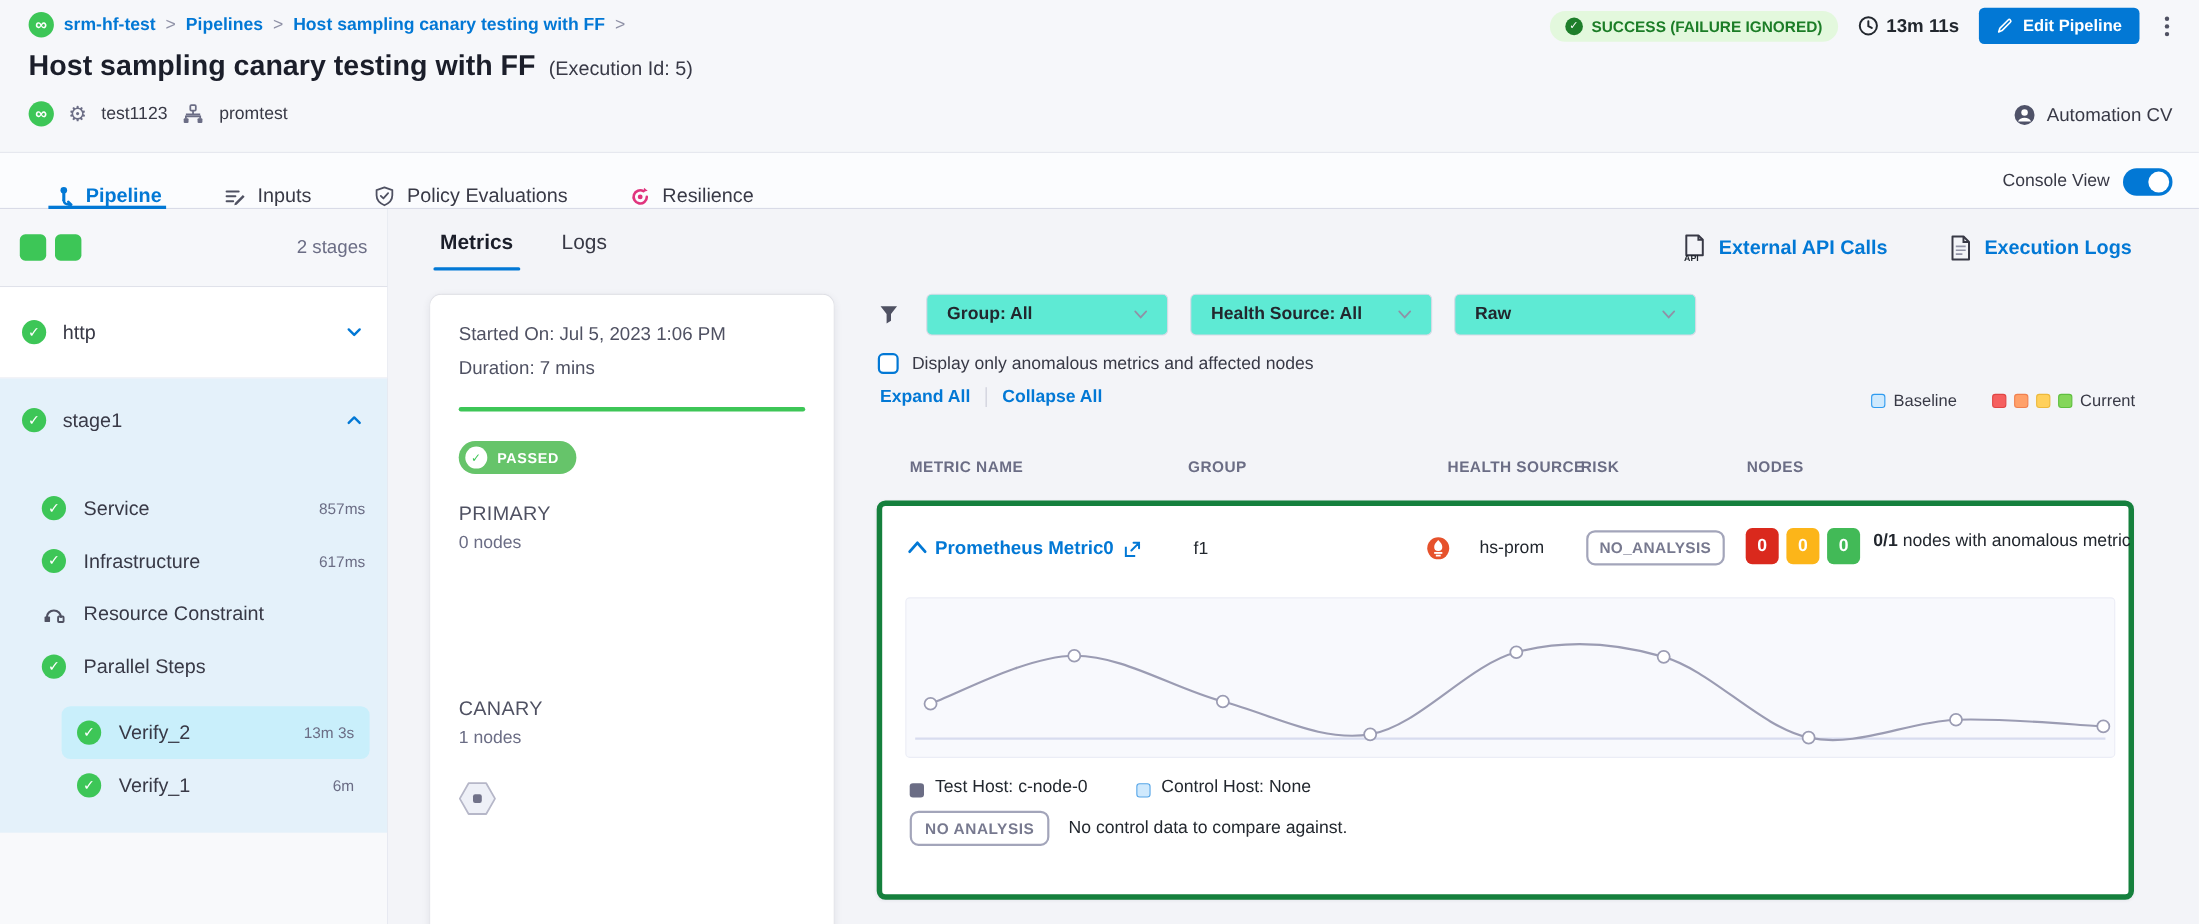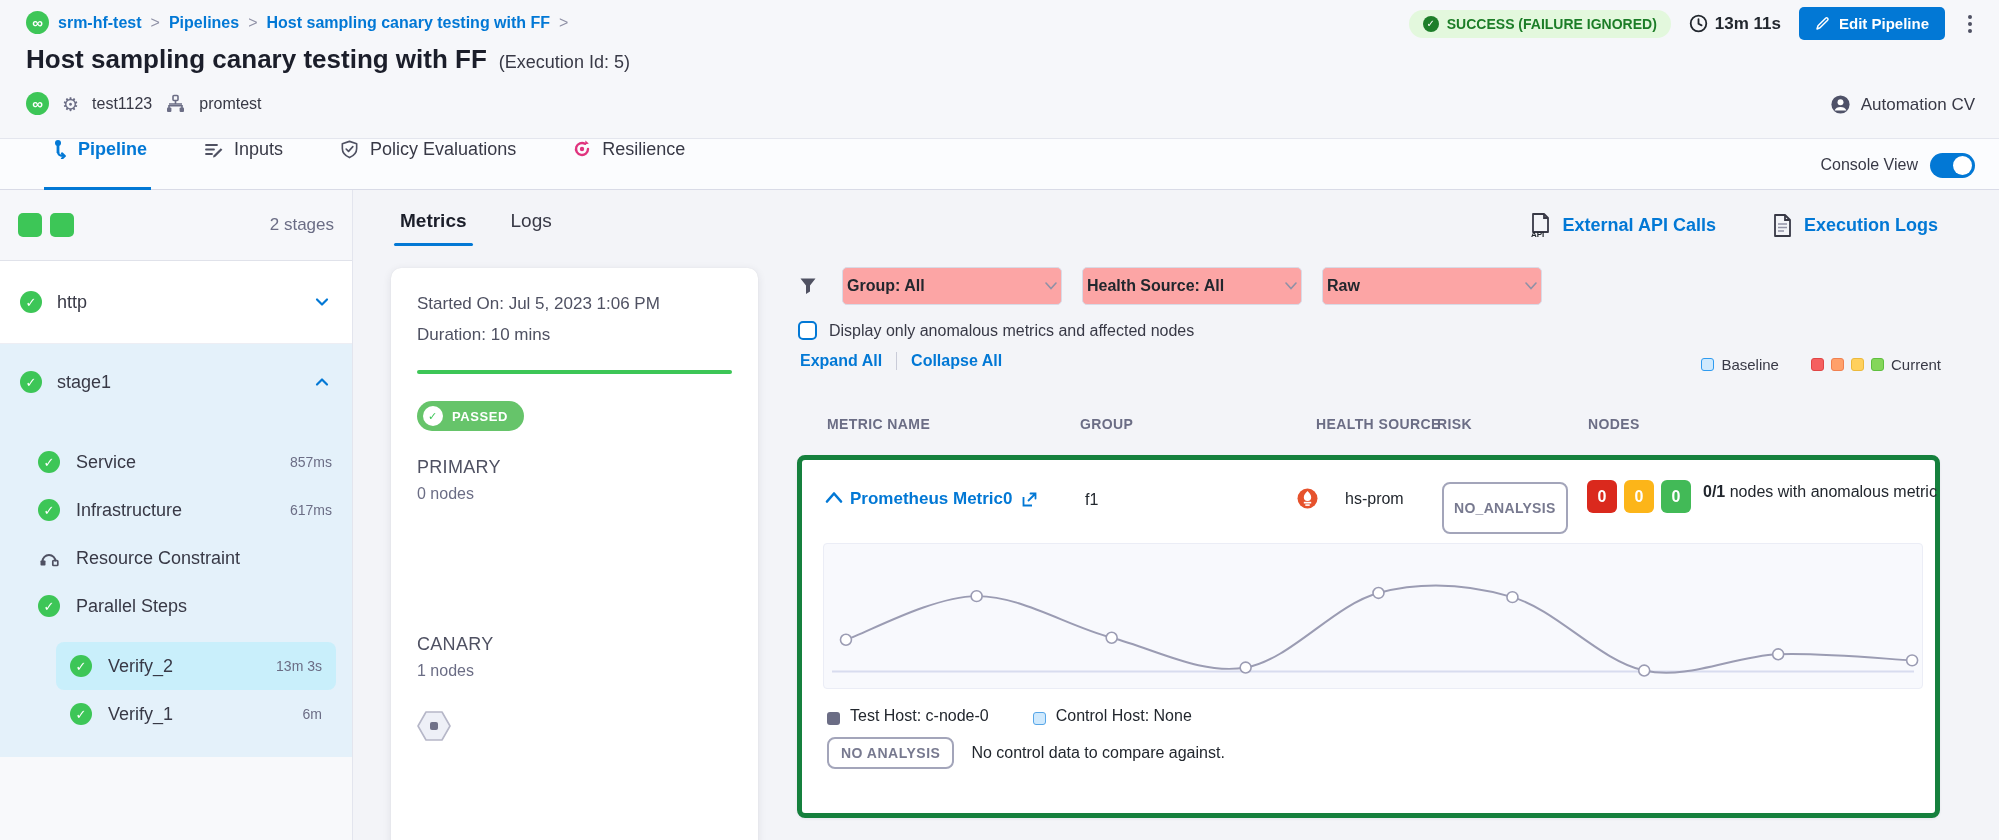--- a/index.html
+++ b/index.html
@@ -31,21 +31,21 @@
   .title-row { position:absolute; left:26px; top:44px; display:flex; align-items:baseline; gap:12px; }
   .title-row h1 { font-size:26px; font-weight:bold; color:#1b1e2a; }
   .exec-id { font-size:18px; color:#383946; }
   .meta-row { position:absolute; left:26px; top:92px; display:flex; align-items:center; gap:13px; font-size:16px; color:#383946; }
   .glyph-icon { font-family:"DejaVu Sans", sans-serif; color:#6b6d85; font-size:19px; }
   .user-chip { position:absolute; right:24px; top:94px; display:flex; align-items:center; gap:10px; font-size:17px; color:#383946;text-align:center; }
 
   
   .tabbar { position:absolute; top:138px; left:0; right:0; height:52px; background:#fbfcfe;
     border-top:1px solid #e4e6ee; border-bottom:1px solid #d9dbe7; display:flex; align-items:stretch; padding-left:44px; }
-  .tab { display:flex; align-items:flex-start; gap:10px; font-size:18px; color:#383946; padding:0 4px; margin-right:48px; position:relative; cursor:pointer; }
+  .tab { display:flex; align-items:flex-end; gap:10px; font-size:18px; color:#383946; padding:0 4px; margin-right:48px; position:relative; cursor:pointer; }
   .tab.active { color:#0278d5; font-weight:bold; }
   .tab.active::after { content:""; position:absolute; left:0; right:0; bottom:-1px; height:3px; background:#0278d5; }
   .console-view { position:absolute; right:24px; top:0; height:52px; display:flex; align-items:center; gap:12px; font-size:16px; color:#383946; }
   .toggle { width:45px; height:25px; border-radius:13px; background:#0278d5; position:relative; cursor:pointer; }
   .toggle::after { content:""; position:absolute; right:3px; top:3px; width:19px; height:19px; border-radius:50%; background:#fff; }
 
   
   .sidebar { position:absolute; top:190px; left:0; width:353px; bottom:0; background:#f8f9fb; border-right:1px solid #e3e5ee; }
   .stages-head { position:absolute; top:0; left:0; right:0; height:71px; background:#f6f7fa; border-bottom:1px solid #e0e2ea;
     display:flex; align-items:center; padding:0 18px; }
@@ -87,22 +87,22 @@
   .section-label { font-size:18px; color:#4f5162; letter-spacing:.3px; }
   .nodes-label { font-size:16px; color:#6b6d85; margin-top:7px; }
   .canary-sec { position:absolute; left:26px; top:366px; }
   .hexagon { margin-top:30px; cursor:pointer; }
 
   
   .top-links { position:absolute; right:61px; top:22px; display:flex; gap:56px; }
   .top-link { display:flex; align-items:center; gap:11px; color:#0278d5; font-size:18px; font-weight:bold; cursor:pointer; }
   .filter-row { position:absolute; left:445px; top:77px; display:flex; align-items:center; gap:20px; }
   .funnel { margin-right:4px; cursor:pointer; }
-  .dd { width:220px; height:38px; background:#fca5a5; border:1px solid #d8dae6; border-radius:5px; display:flex; align-items:center;
-    padding:0 4px; font-size:16px; font-weight:bold; color:#22272e; cursor:pointer; }
+  .dd { width:220px; height:38px; background:#5eead4; border:1px solid #d8dae6; border-radius:5px; display:flex; align-items:center;
+    padding:0 18px; font-size:16px; font-weight:bold; color:#22272e; cursor:pointer; }
   .dd .dd-chev { margin-left:auto; }
   .chk-row { position:absolute; left:445px; top:131px; display:flex; align-items:center; gap:12px; font-size:16px; color:#383946; }
   .checkbox { width:19px; height:19px; border:2px solid #0278d5; border-radius:5px; background:#fff; cursor:pointer; }
   .expand-row { position:absolute; left:447px; top:162px; display:flex; align-items:center; gap:14px; font-size:16px; font-weight:bold; color:#0278d5; }
   .expand-row span { cursor:pointer; }
   .vdiv { width:1px; height:18px; background:#c9cbd8; }
   .legend-row { position:absolute; right:58px; top:166px; display:flex; align-items:center; gap:7px; font-size:15px; color:#383946; }
   .lg-sq { width:13px; height:13px; border-radius:3px; }
   .lg-baseline { background:#cfe9fd; border:1.5px solid #2f9bf0; }
   .lg-gap { width:18px; }
@@ -117,21 +117,21 @@
 
   .metric-card { position:absolute; left:444px; top:265px; width:1143px; height:363px; background:#fff;
     border:5px solid #15803d; border-radius:8px; box-shadow:0 1px 3px rgba(40,41,61,.06); }
   .metric-row { position:absolute; top:20px; left:0; right:0; height:42px; }
   .m-chev { position:absolute; left:23px; top:11px; cursor:pointer; }
   .m-name { position:absolute; left:48px; top:9px; display:flex; align-items:center; gap:8px;
     font-size:17px; font-weight:bold; color:#0278d5; cursor:pointer; }
   .m-group { position:absolute; left:283px; top:11px; font-size:16px; color:#22272e; }
   .m-hs { position:absolute; left:495px; top:8px; display:flex; align-items:center; gap:27px; font-size:16px; color:#22272e; }
   .m-risk { position:absolute; left:640px; top:2px; }
-  .risk-badge { display:inline-block; border:2px solid #a3a5ba; border-radius:8px; padding:16px 10px; font-size:14px;
+  .risk-badge { display:inline-block; border:2px solid #a3a5ba; border-radius:8px; padding:6px 10px; font-size:14px;
     font-weight:bold; color:#77798f; letter-spacing:.3px; background:#fff; }
   .m-counts { position:absolute; left:785px; top:0; display:flex; gap:7px; }
   .cnt { width:30px; height:33px; border-radius:6px; color:#fff; font-weight:bold; font-size:16px;
     display:flex; align-items:center; justify-content:center; }
   .m-nodes { position:absolute; left:901px; top:0; width:255px; font-size:16px; color:#22272e; line-height:1.55; }
   .ratio { font-weight:bold;text-align:right; }
 
   .chart-panel { position:absolute; left:21px; top:83px; width:1100px; height:146px; background:#f8f9fd;
     border:1px solid #ebedf6; border-radius:4px; }
   .chart-svg { width:100%; height:100%; }
@@ -312,21 +312,21 @@
 
 <div class="content">
 
   <div class="mid-tabs">
     <div class="mid-tab active">Metrics</div>
     <div class="mid-tab">Logs</div>
   </div>
 
   <div class="summary-card">
     <div class="started">Started On: Jul 5, 2023 1:06 PM</div>
-    <div class="dur-line">Duration: 10 mins</div>
+    <div class="dur-line">Duration: 7 mins</div>
     <div class="progress"></div>
     <span class="passed-pill">
       <span class="check">✓</span>
       <span>PASSED</span>
     </span>
     <div class="sect">
       <div class="section-label">PRIMARY</div>
       <div class="nodes-label">0 nodes</div>
     </div>
     <div class="canary-sec">

